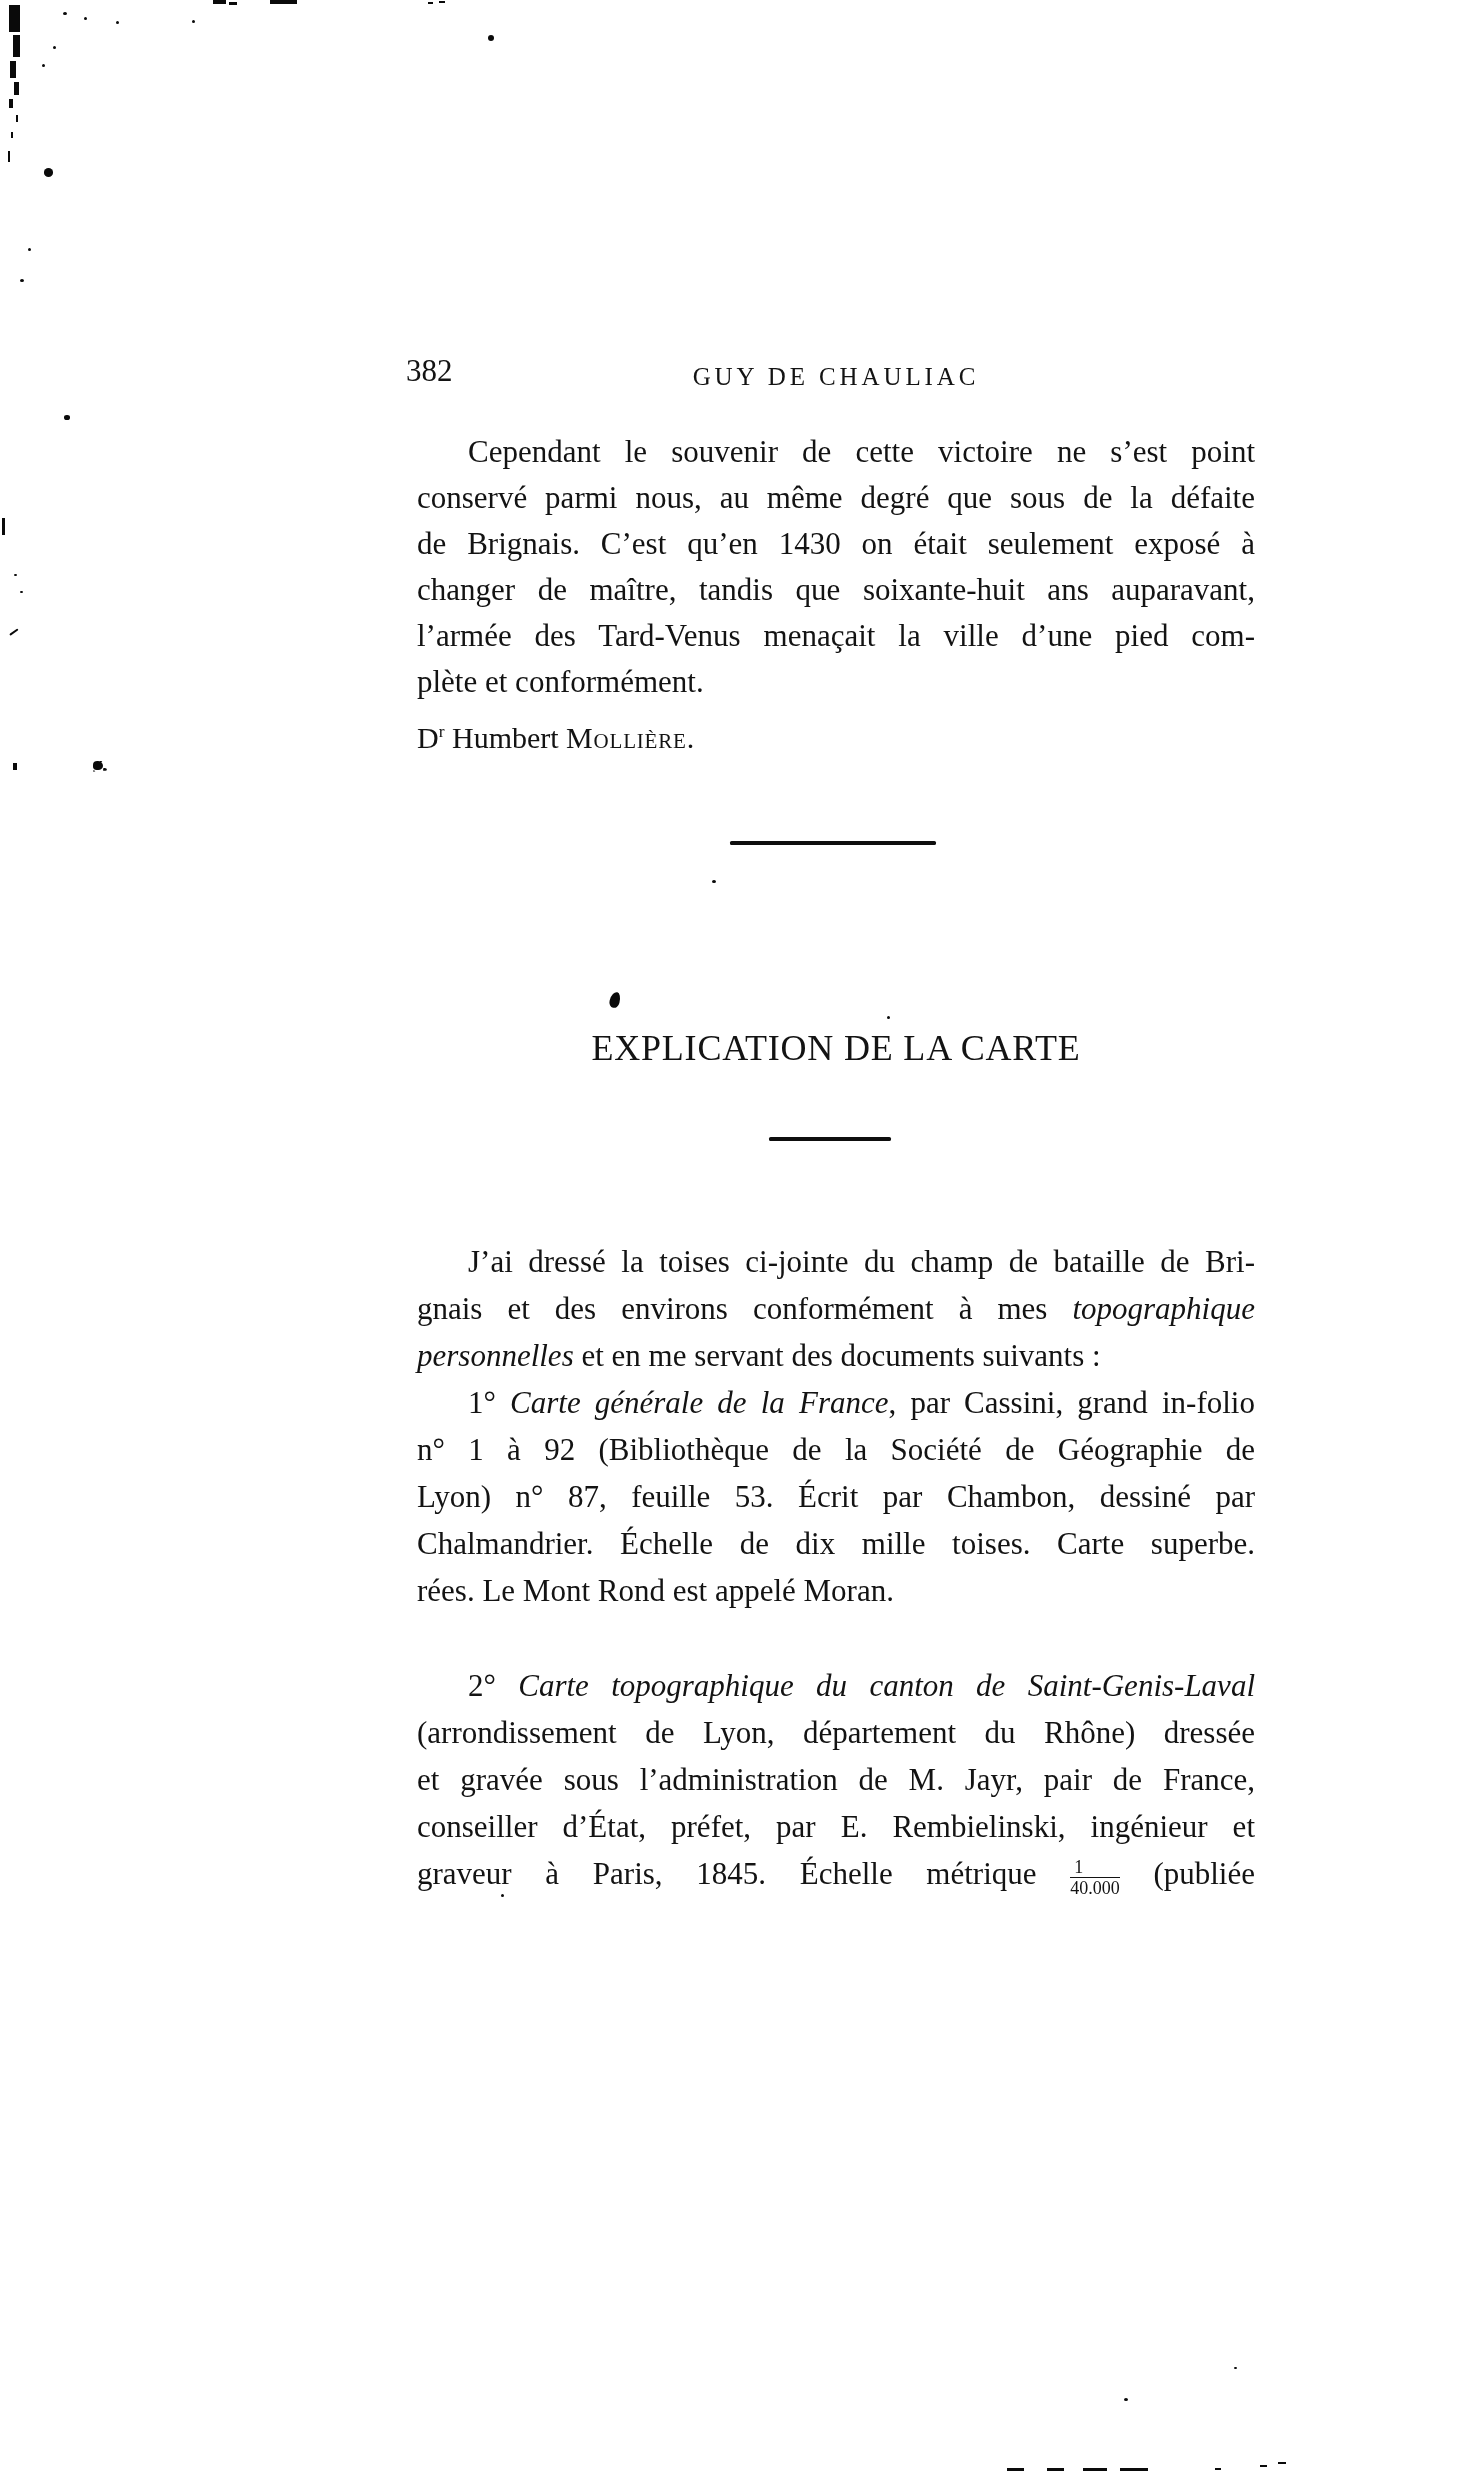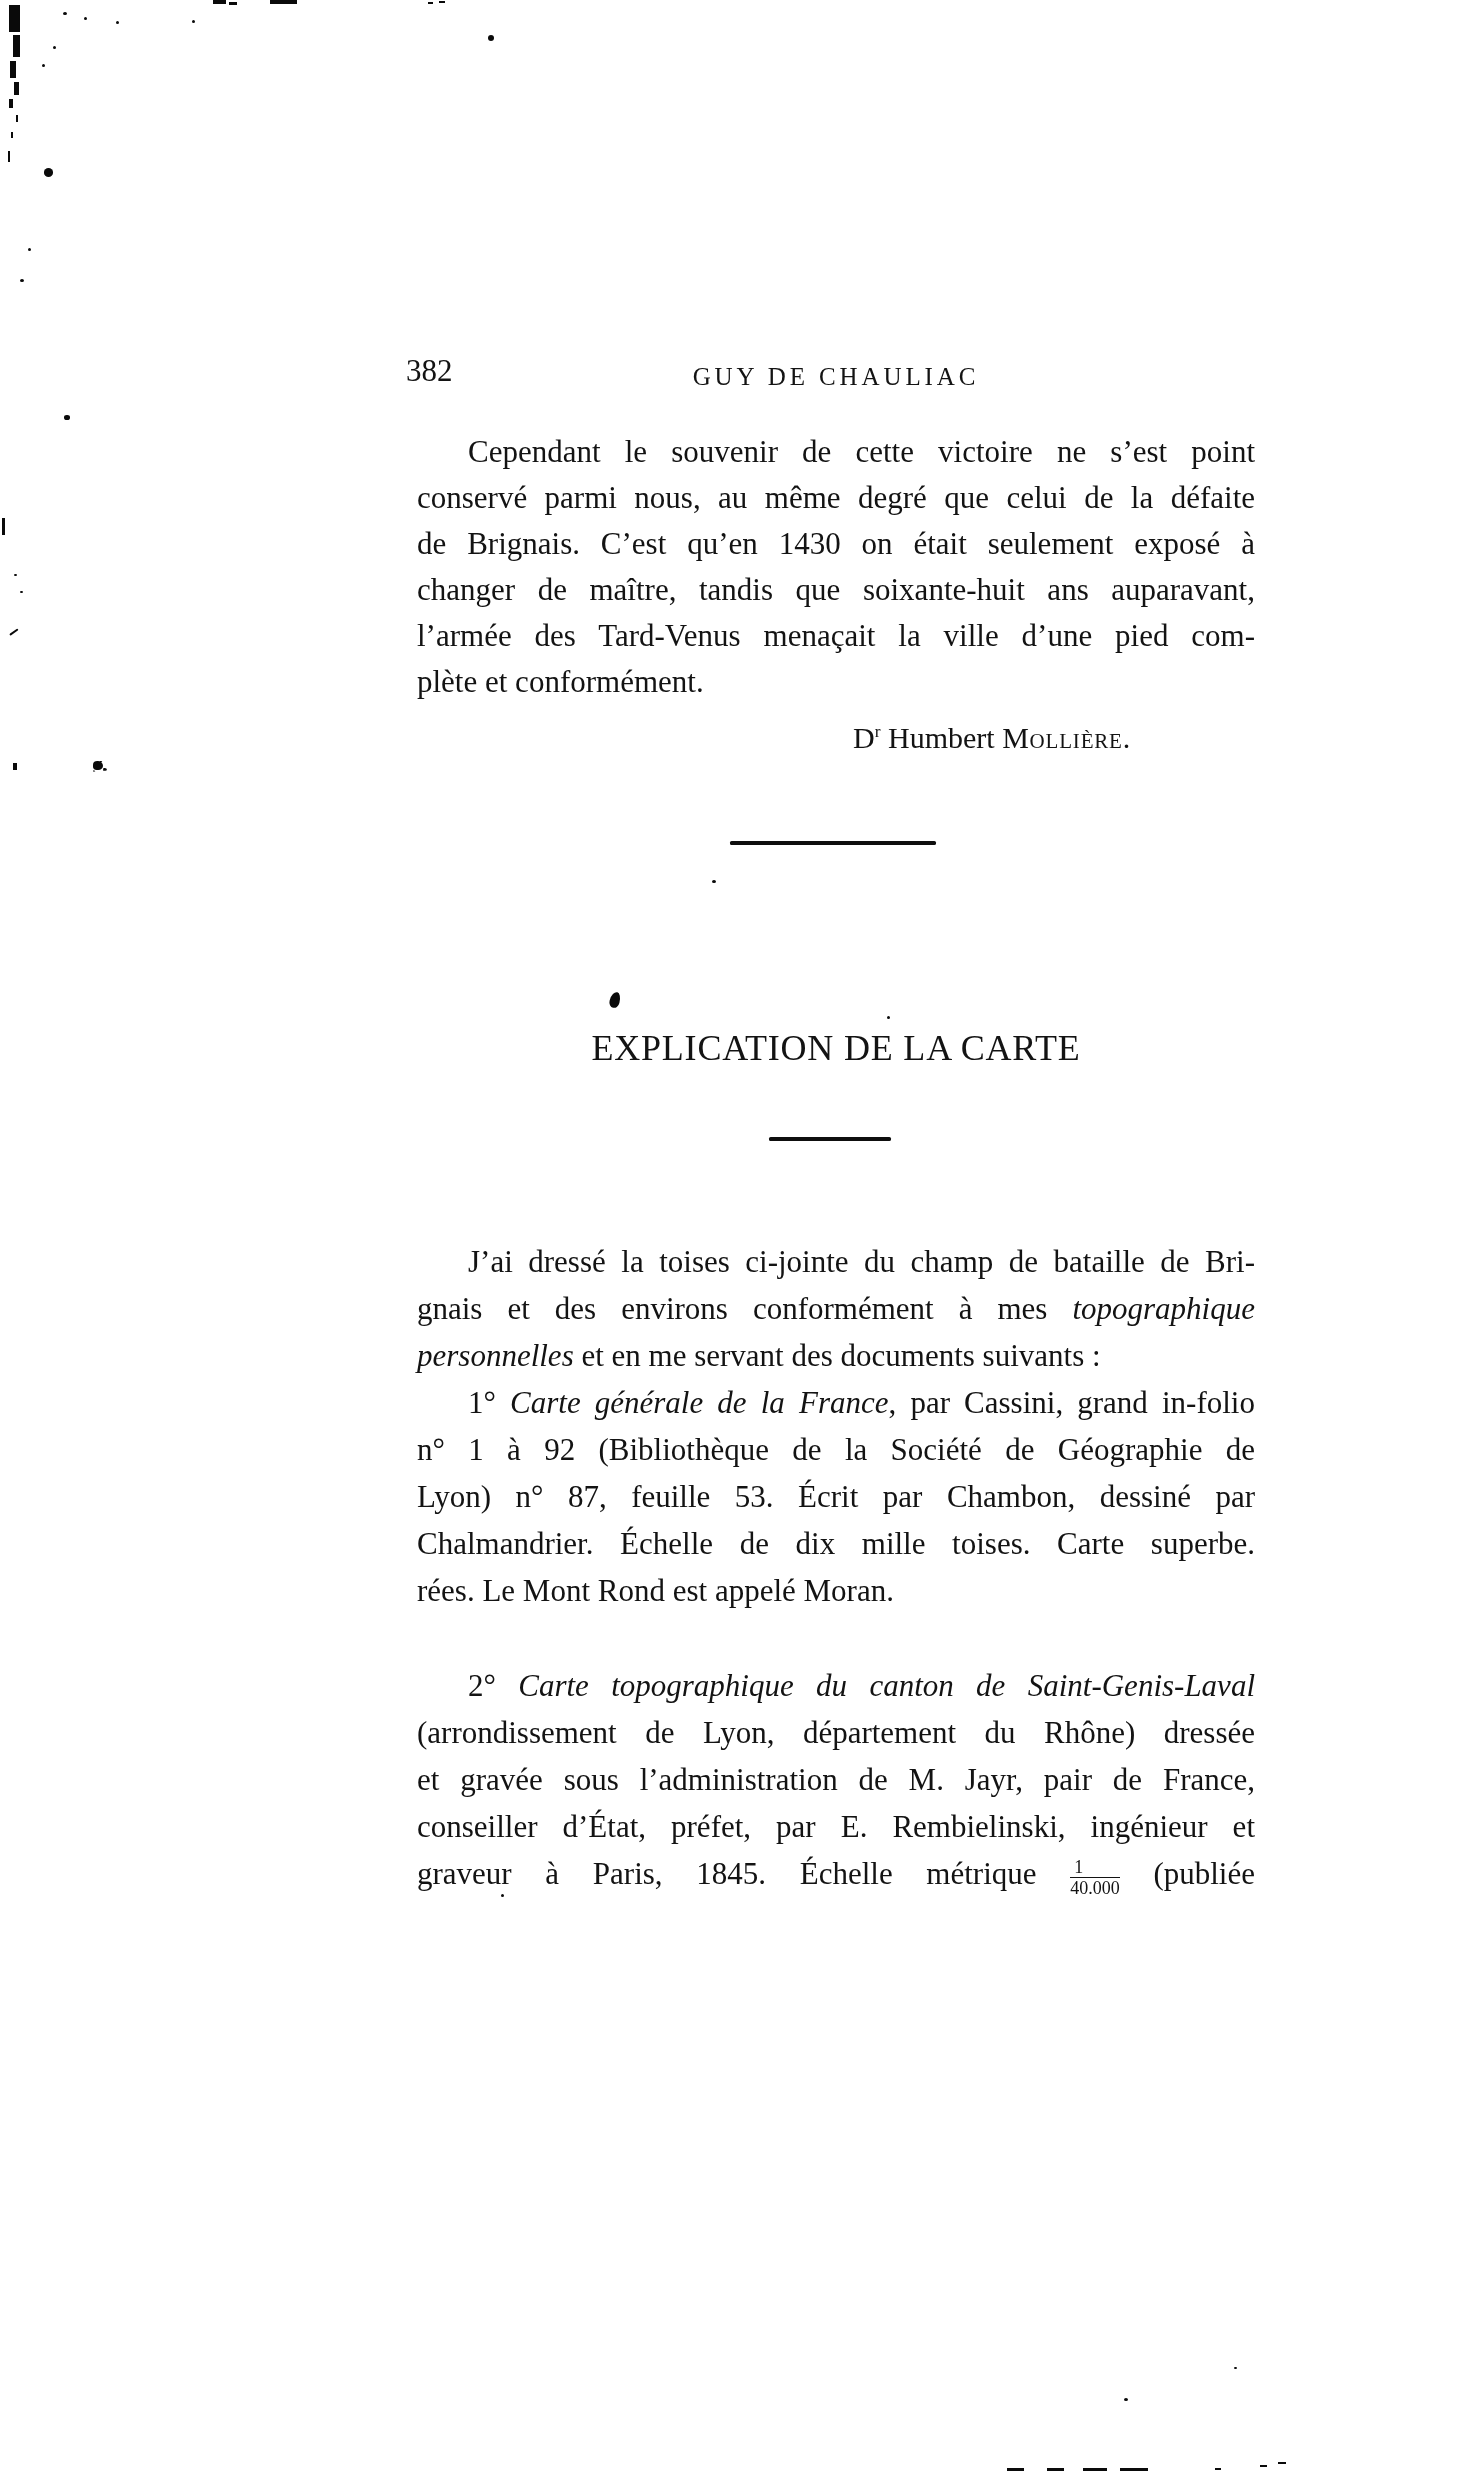--- a/index.html
+++ b/index.html
@@ -16,21 +16,21 @@
   .j{text-align:justify;text-align-last:justify;white-space:normal;}
   .ind{text-indent:35px;margin-left:16px;}
   .it, i{font-style:italic;}
   .sup{font-size:58%;vertical-align:super;line-height:0;}
   .sc{font-variant:small-caps;letter-spacing:0.8px;}
   
   .page-number{position:absolute;left:406px;top:352px;font-size:31px;line-height:38px;}
   .running-title{position:absolute;left:417px;top:359px;width:838px;text-align:center;
     font-size:25px;line-height:35px;letter-spacing:3.9px;}
   
-  .signature{position:absolute;left:403px;top:719px;width:728px;text-align:right;
+  .signature{position:absolute;left:417px;top:719px;width:728px;text-align:left;
     font-size:30px;line-height:38px;}
   
   .section-heading{position:absolute;left:417px;top:1026px;width:838px;text-align:center;
     font-size:36px;line-height:44px;letter-spacing:0.8px;}
   
   .rule{position:absolute;background:#0e0e0e;border-radius:1.6px;}
   .rule-1{left:730px;top:841px;width:206px;height:3.9px;}
   .rule-2{left:769px;top:1137px;width:122px;height:3.9px;}
   
   .frac{display:inline-block;vertical-align:-0.55em;text-align:center;
@@ -48,21 +48,21 @@
 </head>
 <body>
 
 <div class="page">
 
   <div class="page-number">382</div>
   <div class="running-title">GUY DE CHAULIAC</div>
 
   <div class="col wrap" style="top:429px">
     <div class="line j ind">Cependant le souvenir de cette victoire ne s’est point</div>
-    <div class="line j">conservé parmi nous, au même degré que celui de la défaite</div>
+    <div class="line j">conservé parmi nous, au même degré que sous de la défaite</div>
     <div class="line j">de Brignais. C’est qu’en 1430 on était seulement exposé à</div>
     <div class="line j">changer de maître, tandis que soixante-huit ans auparavant,</div>
     <div class="line j">l’armée des Tard-Venus menaçait la ville d’une pied com-</div>
     <div class="line">plète et conformément.</div>
   </div>
 
   <div class="signature"><span>D</span><span class="sup">r</span><span> Humbert </span><span class="sc">Mollière.</span></div>
 
   <div class="rule rule-1"></div>
 

